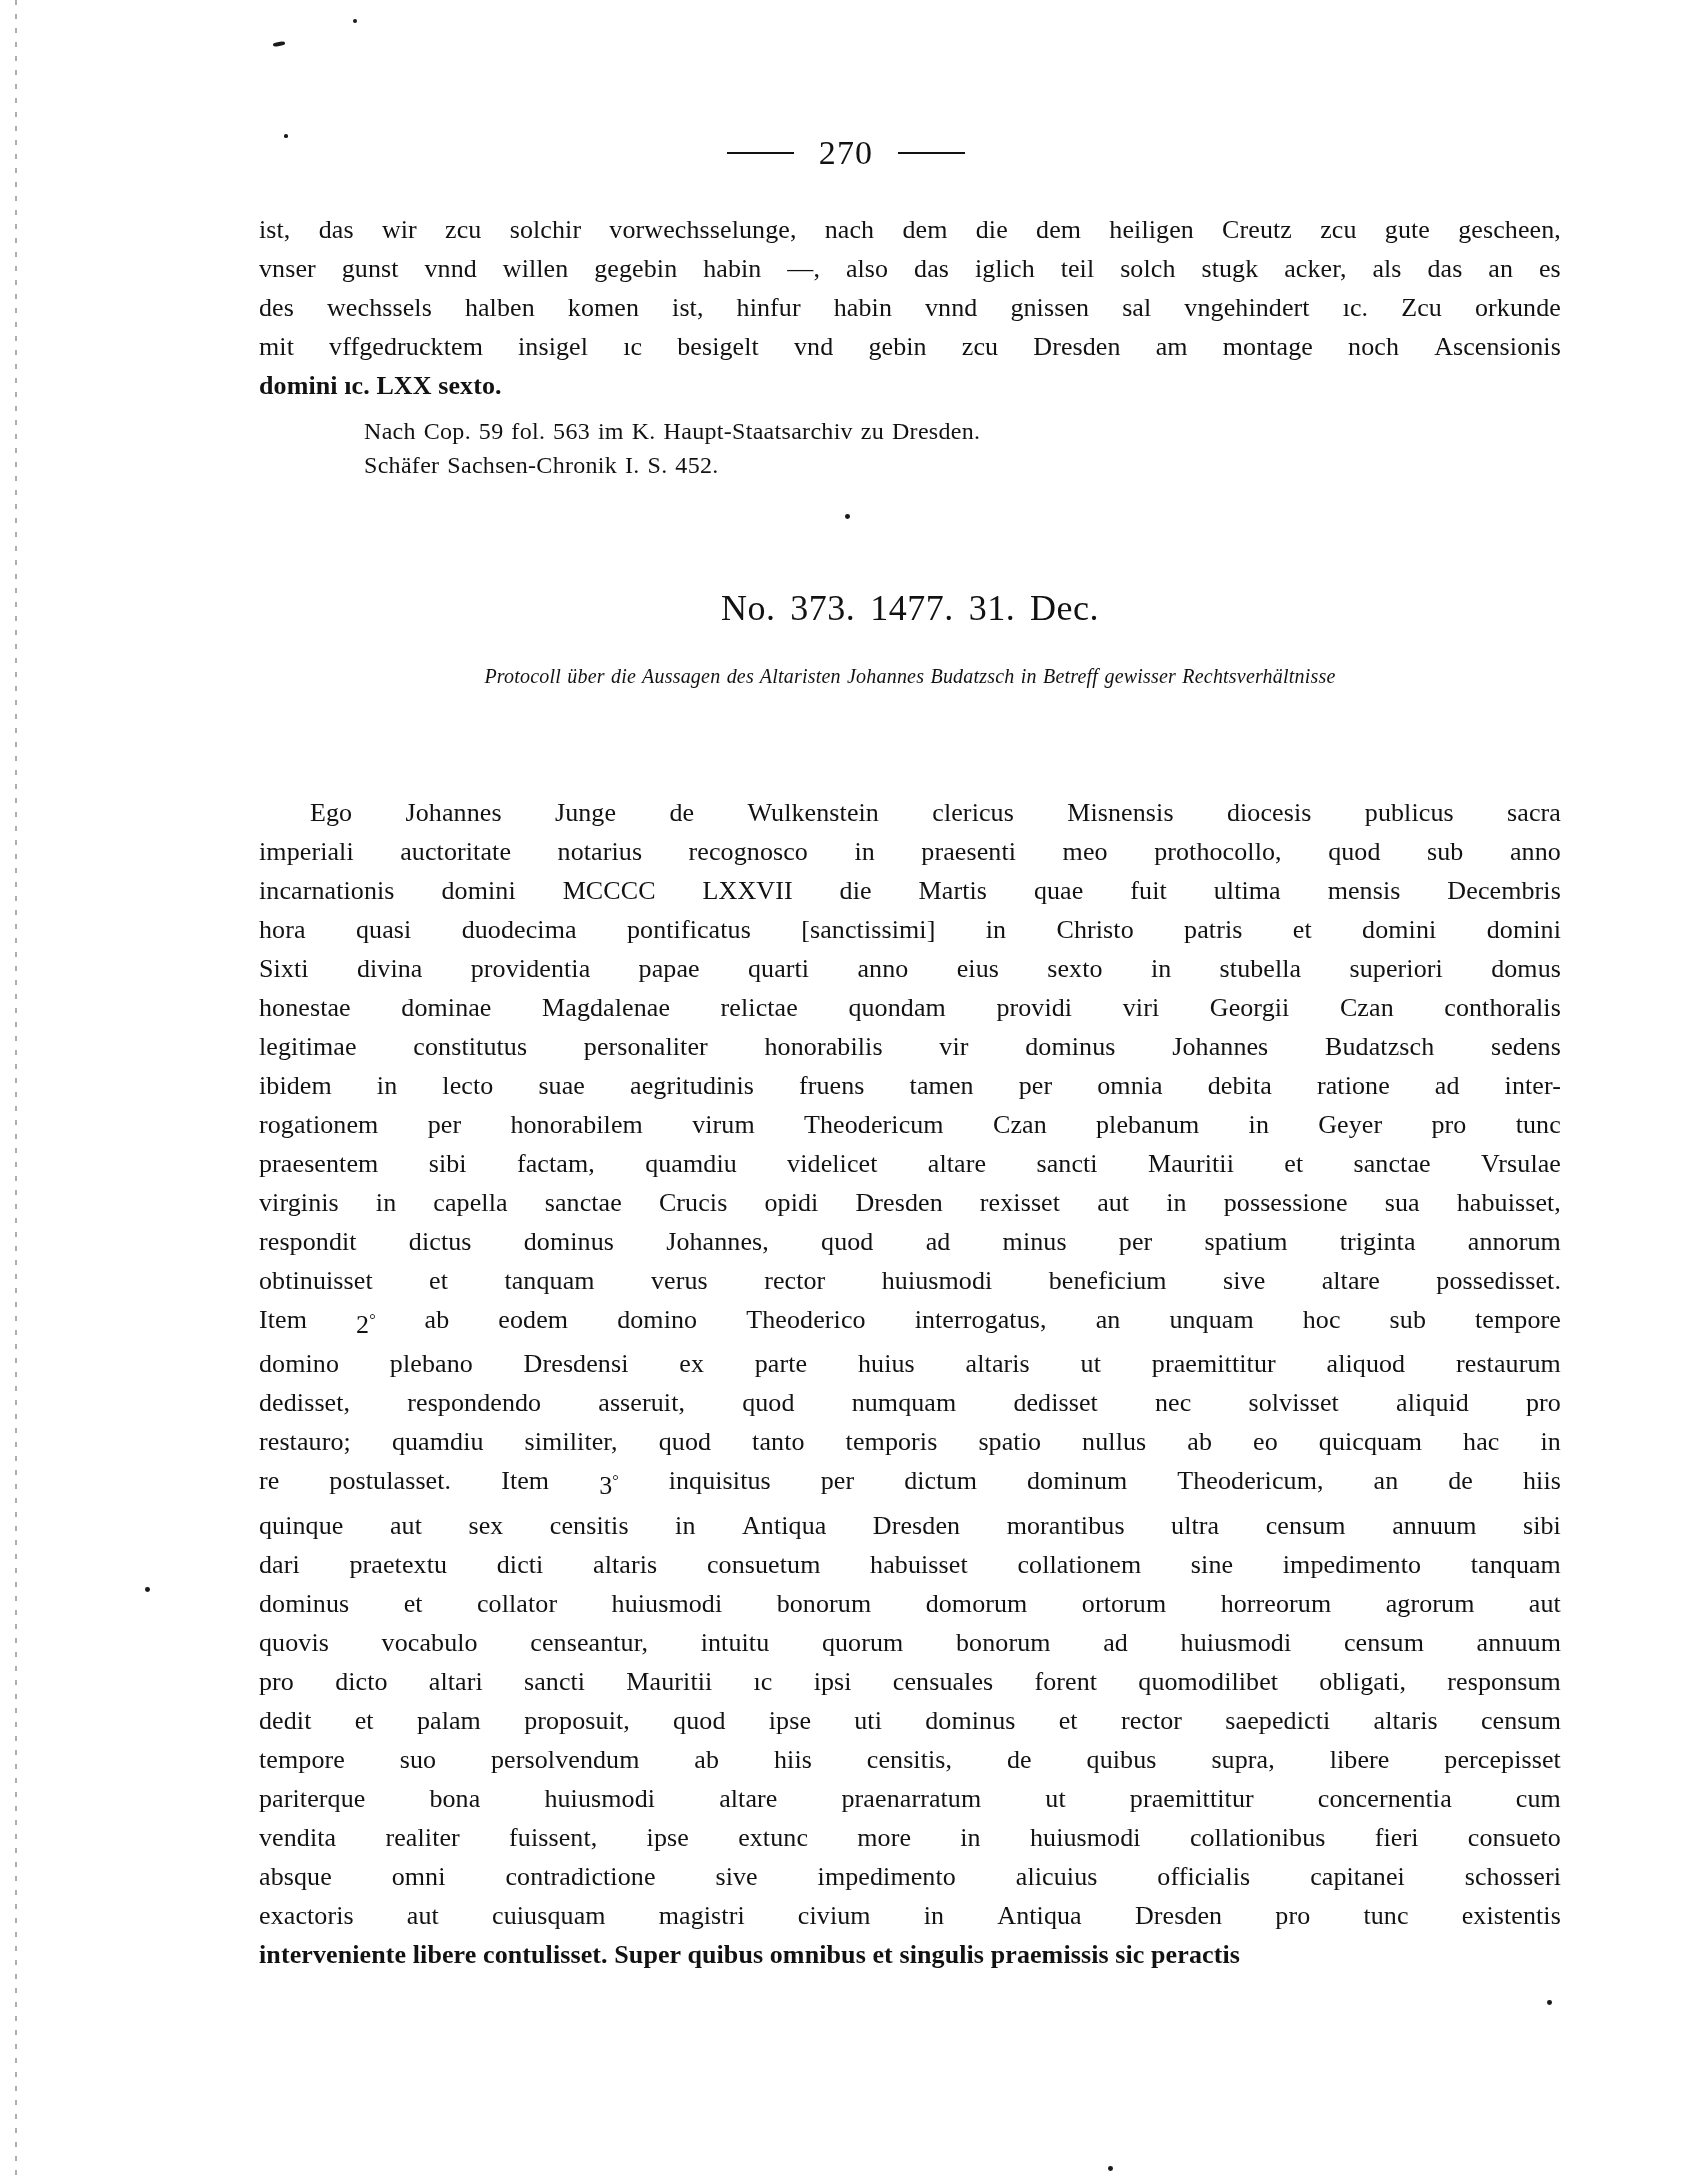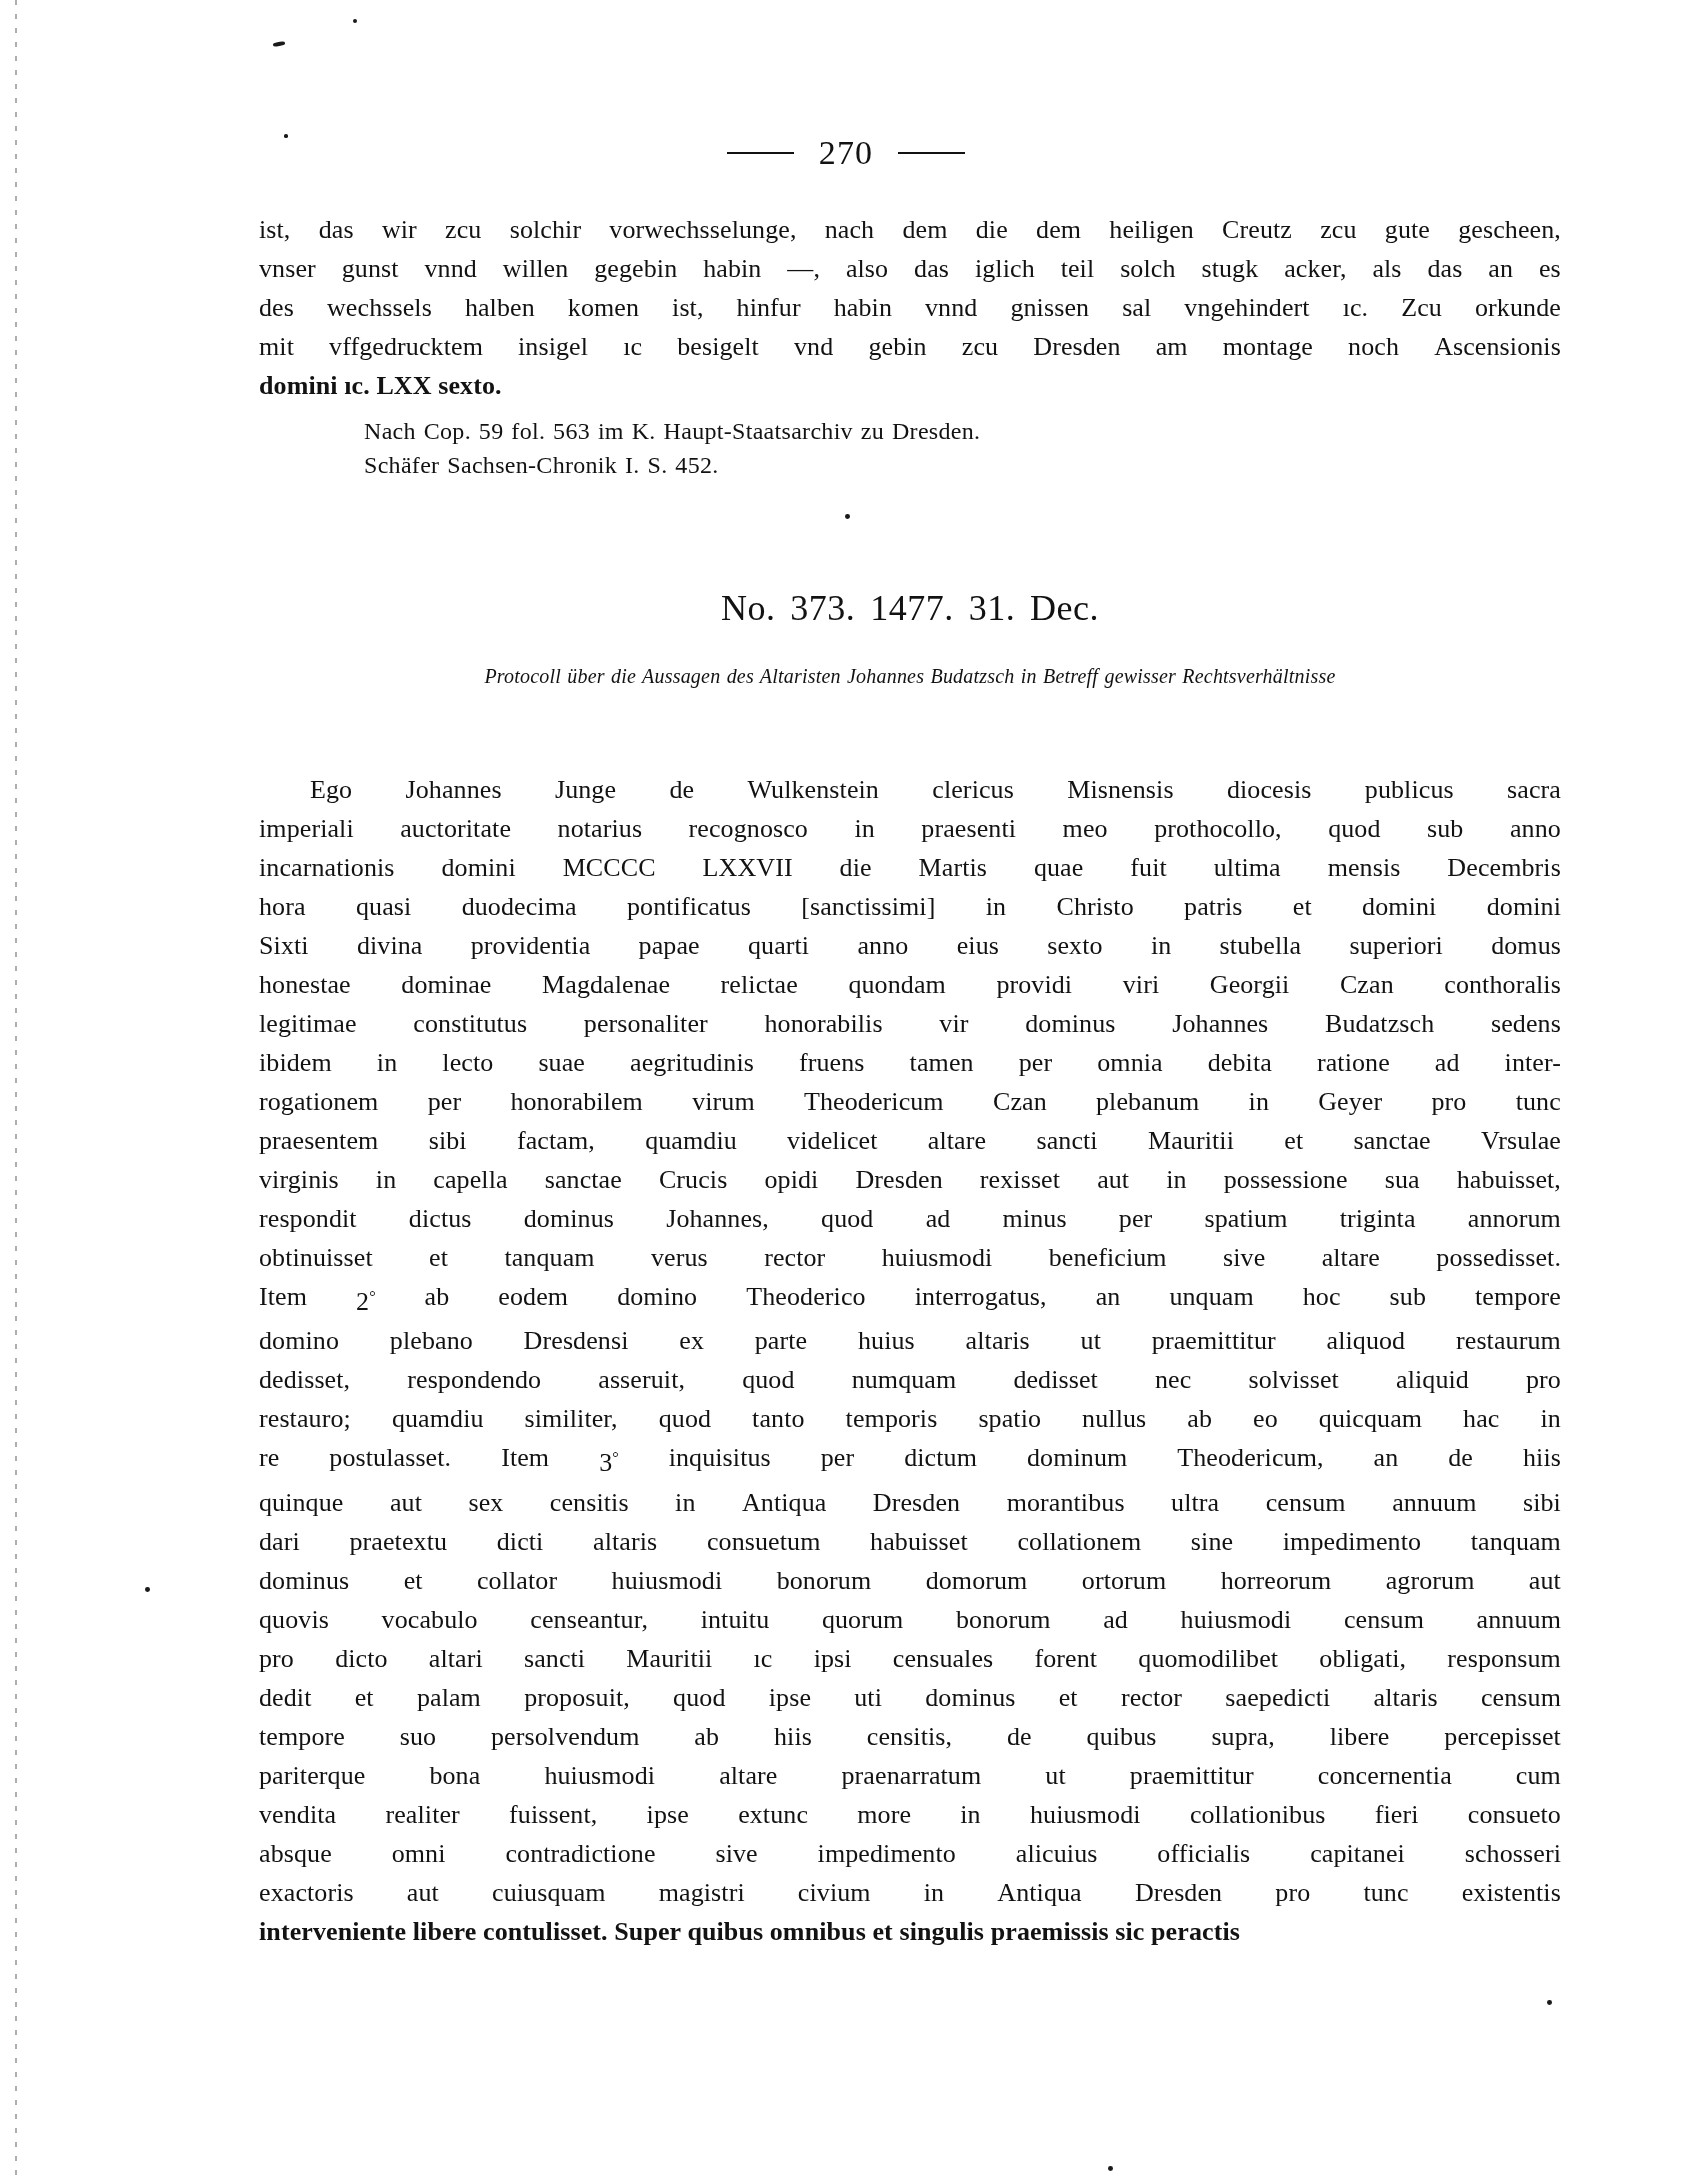--- a/index.html
+++ b/index.html
@@ -138,21 +138,21 @@
     line-height: 34px;
     text-align: center;
     letter-spacing: 0.2px;
     word-spacing: 1.1px;
   }
   .regest-line { display: block; }
 
   
   .body-latin {
     position: absolute;
-    top: 770px;
+    top: 793px;
     left: 0;
     width: 1302px;
   }
 
   
   .line {
     display: flex;
     justify-content: space-between;
     font-size: 26px;
     line-height: 39px;

